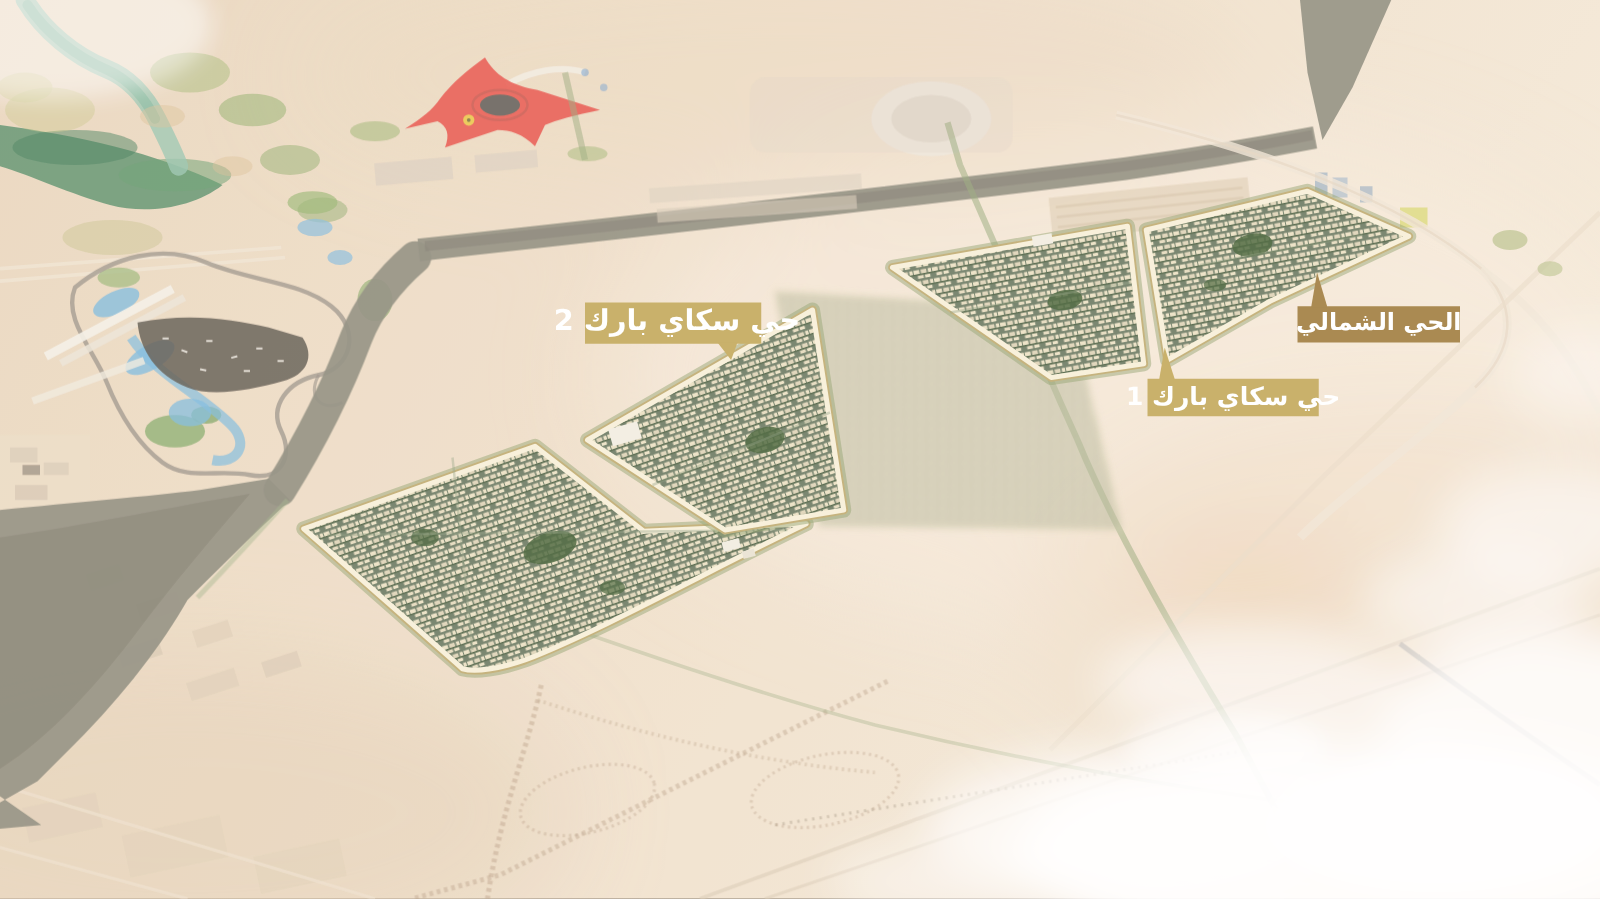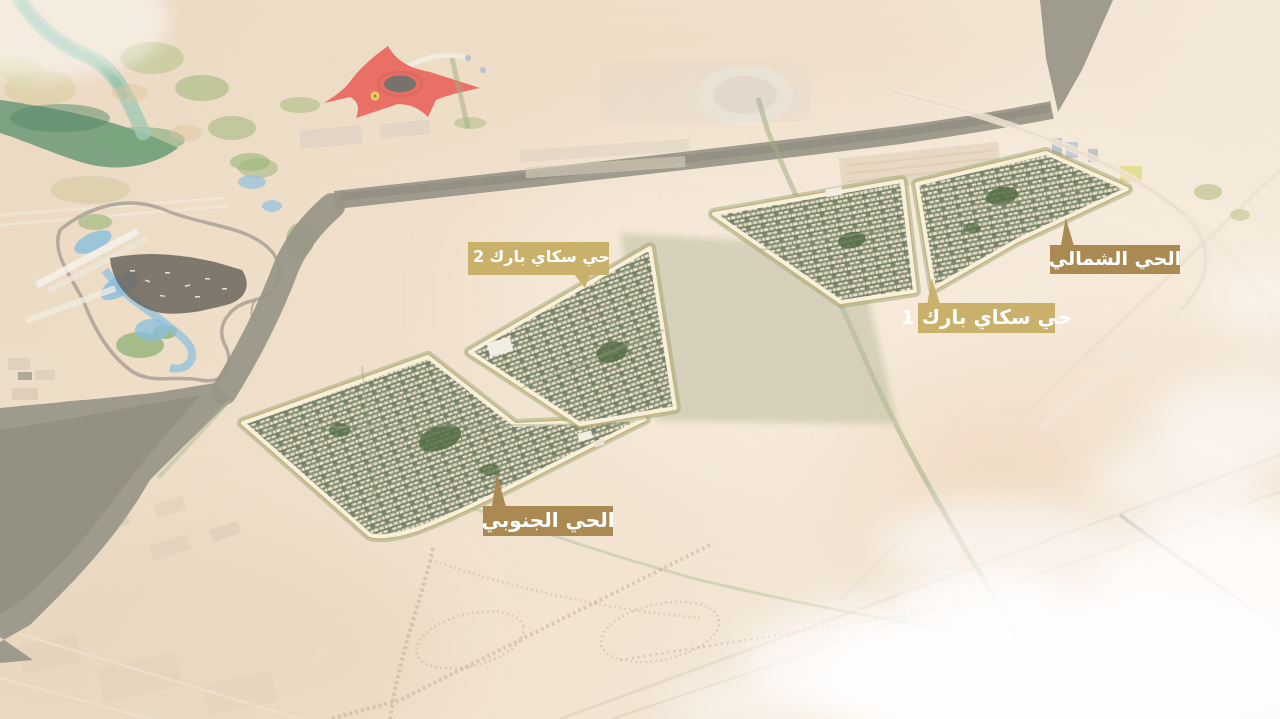--- a/index.html
+++ b/index.html
@@ -8,24 +8,24 @@
     font-family:"DejaVu Sans",sans-serif;background:#eedcc3;
   }
   .stage svg{position:absolute;left:0;top:0;}
   .district-label{
     position:absolute;display:flex;align-items:center;justify-content:center;
     color:#fff;font-weight:700;font-size:20px;line-height:1;direction:rtl;
     padding:0 10px 3px 10px;box-sizing:border-box;white-space:nowrap;z-index:30;
     cursor:pointer;
   }
   .district-label .tail{position:absolute;background-color:inherit;}
-  #label-sky-park-2{left:468px;top:242px;width:141px;height:33px;font-size:16px;padding-left:16px;}
+  #label-sky-park-2{left:468px;top:242px;width:141px;height:33px;font-size:23px;padding-left:16px;}
   #label-sky-park-2 .tail{bottom:-13px;left:106px;width:16px;height:14px;
     clip-path:polygon(0 0,100% 0,68% 100%);}
-  #label-northern{left:1038px;top:245px;width:130px;height:29px;font-size:19px;margin-left:12px;}
+  #label-northern{left:1038px;top:245px;width:130px;height:29px;font-size:19px;}
   #label-northern .tail{top:-27px;left:8px;width:16px;height:28px;
     clip-path:polygon(18% 100%,48% 0,100% 100%);}
   #label-sky-park-1{left:918px;top:303px;width:137px;height:30px;}
   #label-sky-park-1 .tail{top:-25px;left:7px;width:15px;height:26px;
     clip-path:polygon(15% 100%,45% 0,100% 100%);}
   #label-southern{left:483px;top:506px;width:130px;height:30px;}
   #label-southern .tail{top:-33px;left:7px;width:16px;height:34px;
     clip-path:polygon(12% 100%,42% 0,100% 100%);}
 </style>
 </head>
@@ -306,17 +306,13 @@
     <span class="tail"></span>
   </div>
   <div class="district-label" id="label-northern" style="background-color: rgb(170, 138, 82);">
     <span>الحي الشمالي</span>
     <span class="tail"></span>
   </div>
   <div class="district-label" id="label-sky-park-1" style="background-color: rgb(201, 177, 107);">
     <span>حي سكاي بارك 1</span>
     <span class="tail"></span>
   </div>
-  <div class="district-label" id="label-southern" style="background-color: rgb(170, 138, 82);">
-    <span>الحي الجنوبي</span>
-    <span class="tail"></span>
-  </div>
 </div>
 
 </body></html>

